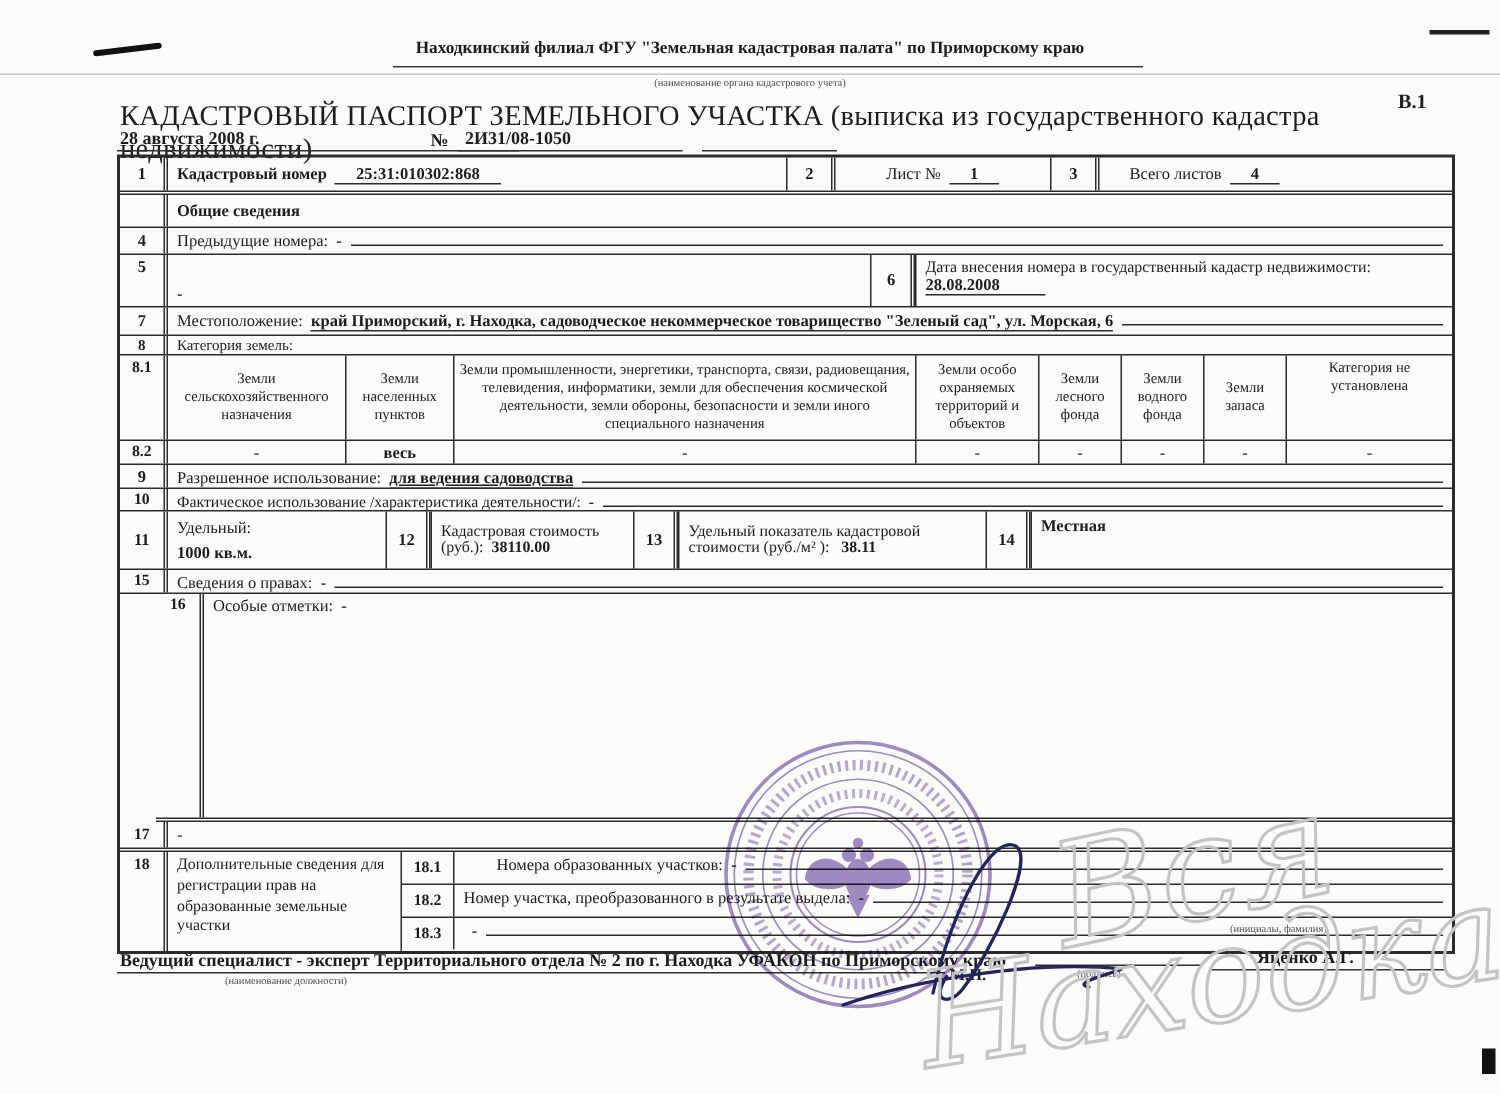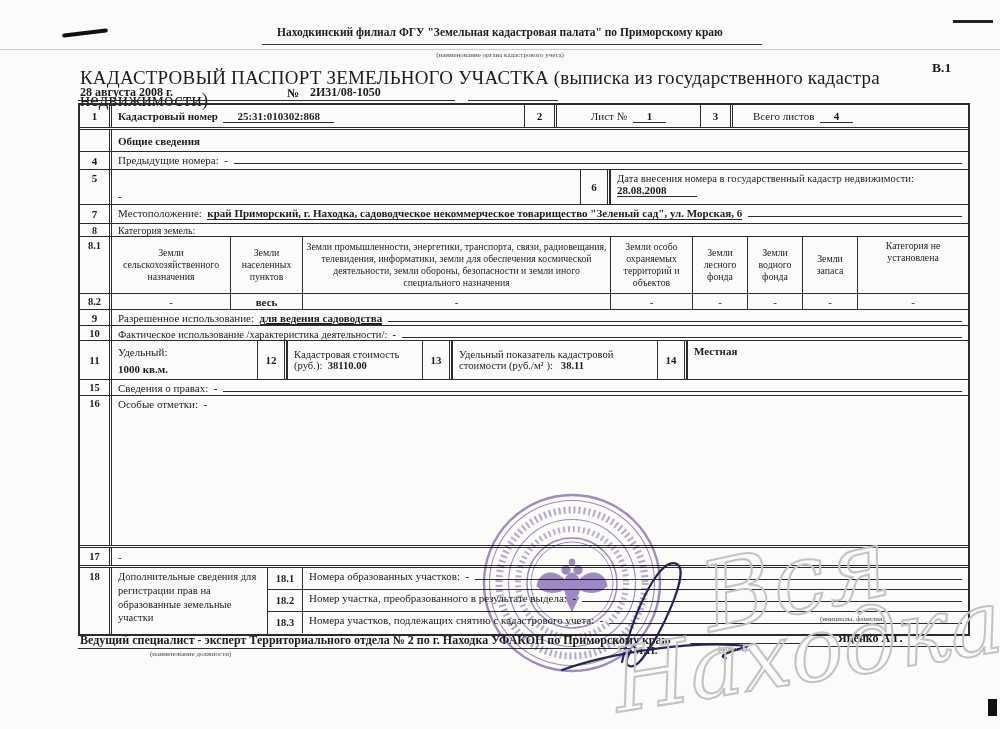--- a/index.html
+++ b/index.html
@@ -200,57 +200,57 @@
 
   <div class="row" style="height:16px;">
     <div class="numcell" style="font-size:10.5px;">15</div>
     <div class="cell" style="flex:1;align-items:baseline;">
       <span class="lbl">Сведения о правах:</span>&nbsp;&nbsp;
       <span class="val">-</span>
       <span class="fill"></span>
     </div>
   </div>
 
-  <div class="row dbl" style="height:152px;">
+  <div class="row dbl" style="height:152px;margin-left:24px;">
     <div class="numcell" style="align-items:flex-start;padding-top:2px;font-size:10.5px;">16</div>
     <div class="cell" style="flex:1;align-items:flex-start;">
       <span class="lbl">Особые отметки:</span>&nbsp;&nbsp;
       <span class="val">-</span>
     </div>
   </div>
 
   <div class="row dbl" style="height:20px;">
     <div class="numcell" style="font-size:10.5px;">17</div>
     <div class="cell" style="flex:1;align-items:center;">-</div>
   </div>
 
   <div class="row" style="height:66px;border-bottom:none;">
     <div class="numcell" style="align-items:flex-start;padding-top:3px;font-size:10.5px;">18</div>
     <div class="cell" style="flex:0 0 155px;align-items:flex-start;font-size:10.6px;line-height:1.3;">Дополнительные сведения для регистрации прав на образованные земельные участки</div>
     <div style="flex:1;display:flex;flex-direction:column;border-left:1px solid #2b2b2b;">
-      <div class="row" style="height:22px;border-bottom:1px solid #2b2b2b;">
+      <div class="row" style="height:22px;border-bottom:1px solid #2b2b2b;gap:22px;">
         <div class="numcell" style="flex-basis:35px;border-right:1px solid #2b2b2b;font-size:10.5px;">18.1</div>
         <div class="cell" style="flex:1;align-items:baseline;">
           <span class="lbl">Номера образованных участков:</span>&nbsp;&nbsp;
           <span class="val">-</span>
           <span class="fill"></span>
         </div>
       </div>
       <div class="row" style="height:22px;border-bottom:1px solid #2b2b2b;">
         <div class="numcell" style="flex-basis:35px;border-right:1px solid #2b2b2b;font-size:10.5px;">18.2</div>
         <div class="cell" style="flex:1;align-items:baseline;">
           <span class="lbl">Номер участка, преобразованного в результате выдела:</span>&nbsp;&nbsp;
           <span class="val">-</span>
           <span class="fill"></span>
         </div>
       </div>
       <div class="row" style="height:21px;border-bottom:none;">
         <div class="numcell" style="flex-basis:35px;border-right:1px solid #2b2b2b;font-size:10.5px;">18.3</div>
         <div class="cell" style="flex:1;align-items:baseline;">
-          <span class="lbl">Номера участков, подлежащих снятию с кадастрового учета:</span>&nbsp;&nbsp;
+          &nbsp;&nbsp;
           <span class="val">-</span>
           <span class="fill"></span>
         </div>
       </div>
     </div>
   </div>
 </div>
 
 <div class="abs foot-pos">Ведущий специалист - эксперт Территориального отдела № 2 по г. Находка УФАКОН по Приморскому краю</div>
 <div class="abs foot-line"></div>

